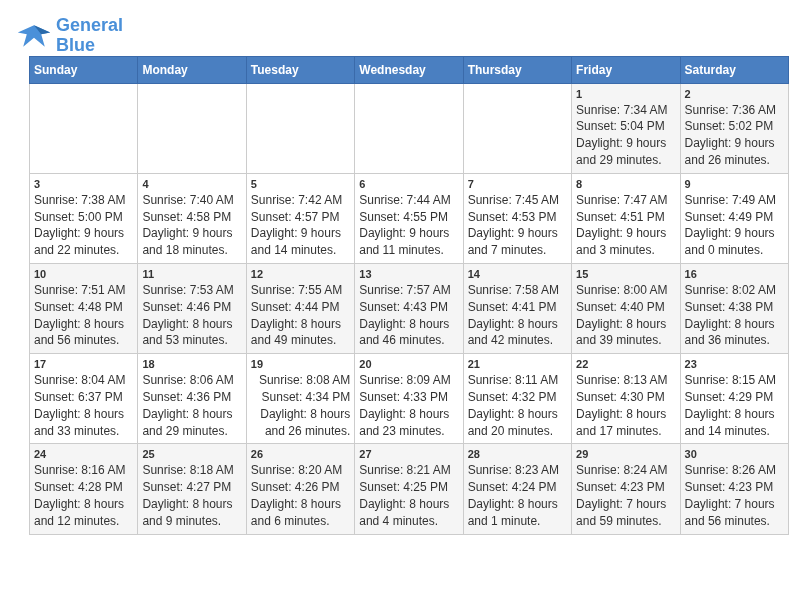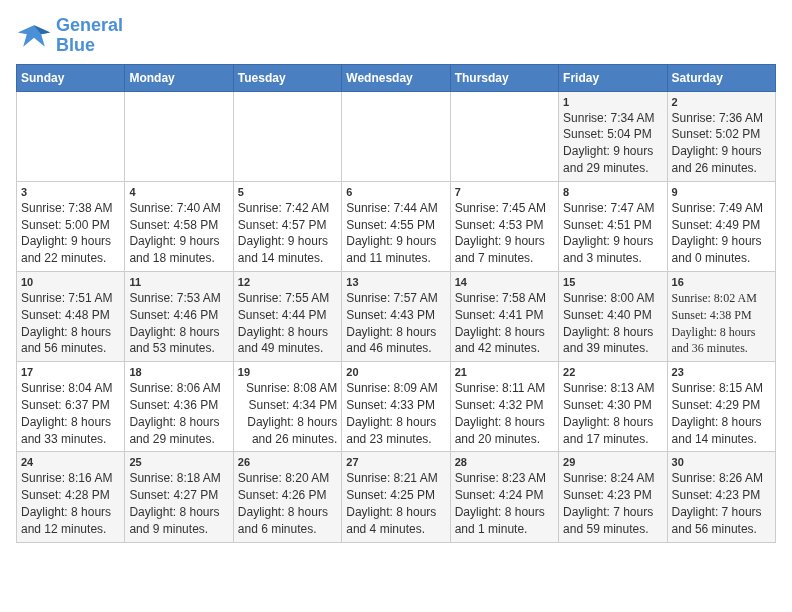--- a/index.html
+++ b/index.html
@@ -7,21 +7,20 @@
       font-family: Arial, sans-serif;
       background: #fff;
       width: 792px;
       min-height: 612px;
       padding: 16px;
     }
     .header-area {
       display: flex;
       align-items: flex-start;
       justify-content: space-between;
-      margin-bottom: 8px;
     }
     .logo {
       display: flex;
       align-items: center;
       gap: 4px;
     }
     .logo-text {
       font-size: 18px;
       font-weight: bold;
       color: #333;
@@ -43,20 +42,21 @@
       color: #333;
     }
     .location-title {
       font-size: 16px;
       color: #555;
     }
     .calendar-table {
       width: 100%;
       border-collapse: collapse;
       table-layout: fixed;
+      margin-left: 13px;
     }
     .calendar-table thead th {
       background: #4a7fc1;
       color: #fff;
       font-size: 12px;
       font-weight: bold;
       padding: 6px 4px;
       text-align: left;
       border: 1px solid #3a6aaa;
     }
@@ -214,21 +214,21 @@
 Daylight: 8 hours and 42 minutes.</div>
         </td>
         <td>
           <span class="day-number">15</span>
           <div class="day-info" style="white-space: pre-line;">Sunrise: 8:00 AM
 Sunset: 4:40 PM
 Daylight: 8 hours and 39 minutes.</div>
         </td>
         <td>
           <span class="day-number">16</span>
-          <div class="day-info" style="white-space: pre-line; font-family: Liberation Serif, serif;">Sunrise: 8:02 AM
+          <div class="day-info" style="white-space: pre-line;">Sunrise: 8:02 AM
 Sunset: 4:38 PM
 Daylight: 8 hours and 36 minutes.</div>
         </td>
       </tr>
       <tr>
         <td>
           <span class="day-number">17</span>
           <div class="day-info" style="white-space: pre-line;">Sunrise: 8:04 AM
 Sunset: 6:37 PM
 Daylight: 8 hours and 33 minutes.</div>

